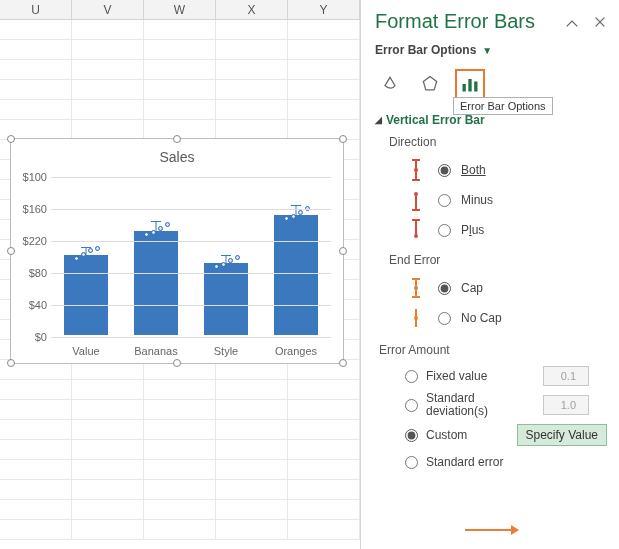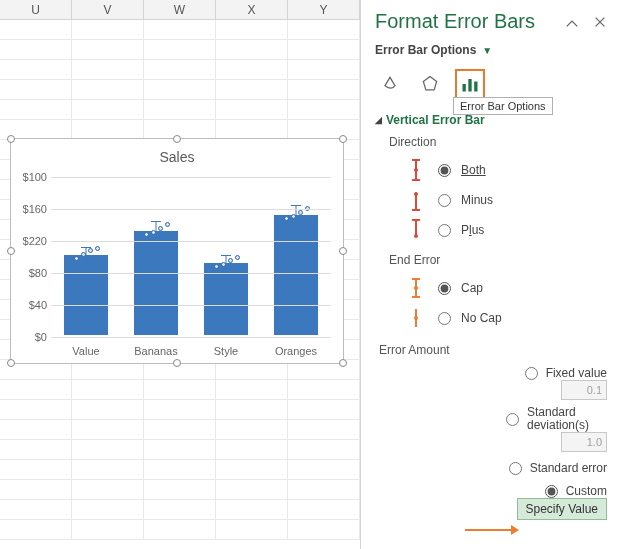--- a/index.html
+++ b/index.html
@@ -52,23 +52,23 @@
 
   .section-head { display: flex; align-items: center; gap: 4px; font-size: 12px; font-weight: bold; color: #217346; padding: 4px 0 6px; }
   .tri { font-size: 9px; color: #444; }
 
   .subhead { font-size: 12px; color: #555; padding: 2px 0 6px 14px; }
   .opt-row { display: flex; align-items: center; gap: 10px; padding: 3px 0 3px 30px; min-height: 26px; }
   .opt-icon { width: 22px; display: flex; justify-content: center; }
   .opt-label { font-size: 12px; color: #444; }
   .opt-underline { text-decoration: underline; }
 
-  .amount-row { display: flex; align-items: flex-end; padding: 3px 0 3px 30px; min-height: 26px; flex-direction: column; }
+  .amount-row { display: flex; align-items: center; padding: 3px 0 3px 30px; min-height: 26px; }
   .amount-label { flex: 1; font-size: 12px; color: #444; display: flex; align-items: center; gap: 8px; }
-  .amount-input { width: 46px; height: 20px; border: 1px solid #c8c8c8; background: #f4f4f4; color: #a0a0a0; text-align: right; padding: 0 4px; font-size: 11px; }
+  .amount-input { width: 46px; height: 20px; border: 1px solid #c8c8c8; background: #f4f4f4; color: #a0a0a0; text-align: right; padding: 0 12px; font-size: 11px; }
   .pct { font-size: 12px; color: #888; margin-left: 6px; width: 12px; }
   .two-line { line-height: 1.1; }
 
   .specify-btn { background: #d6ead9; border: 1px solid #8fbf99; padding: 3px 8px; font-size: 12px; color: #333; cursor: pointer; }
   .arrow-annot { position: absolute; display: flex; align-items: center; }
   .arrow-line { height: 0; border-top: 2px solid #ed7d31; width: 46px; position: relative; }
   .arrow-head { width: 0; height: 0; border-left: 8px solid #ed7d31; border-top: 5px solid transparent; border-bottom: 5px solid transparent; }
 
   input[type=radio] { accent-color: #555; margin: 0; width: 13px; height: 13px; cursor: pointer; }
   .radio { display: inline-flex; align-items: center; justify-content: center; width: 14px; height: 14px; }
@@ -496,32 +496,32 @@
 
   <div class="amount-row">
     <span class="amount-label">
         <input type="radio" name="amt" style="">
         <span class="two-line" style="max-width:80px">Standard deviation(s)</span>
       </span>
     <input class="amount-input" disabled="" value="1.0" style="">
     <span class="pct"></span>
   </div>
 
+  <div class="amount-row" style="position:relative">
+    <span class="amount-label">
+        <input type="radio" name="amt" checked="" style="">
+        <span>Custom</span>
+      </span>
+    <button class="specify-btn">Specify Value</button>
+  </div>
+
   <div class="amount-row">
     <span class="amount-label">
         <input type="radio" name="amt" style="">
         <span>Standard error</span>
       </span>
   </div>
 
-  <div class="amount-row" style="position:relative">
-    <span class="amount-label">
-        <input type="radio" name="amt" checked="" style="">
-        <span>Custom</span>
-      </span>
-    <button class="specify-btn">Specify Value</button>
-  </div>
-
   <div class="arrow-annot" style="left:104px; bottom:14px">
     <div class="arrow-line"></div>
       <div class="arrow-head"></div>
   </div>
 </div>
 
 </body></html>

